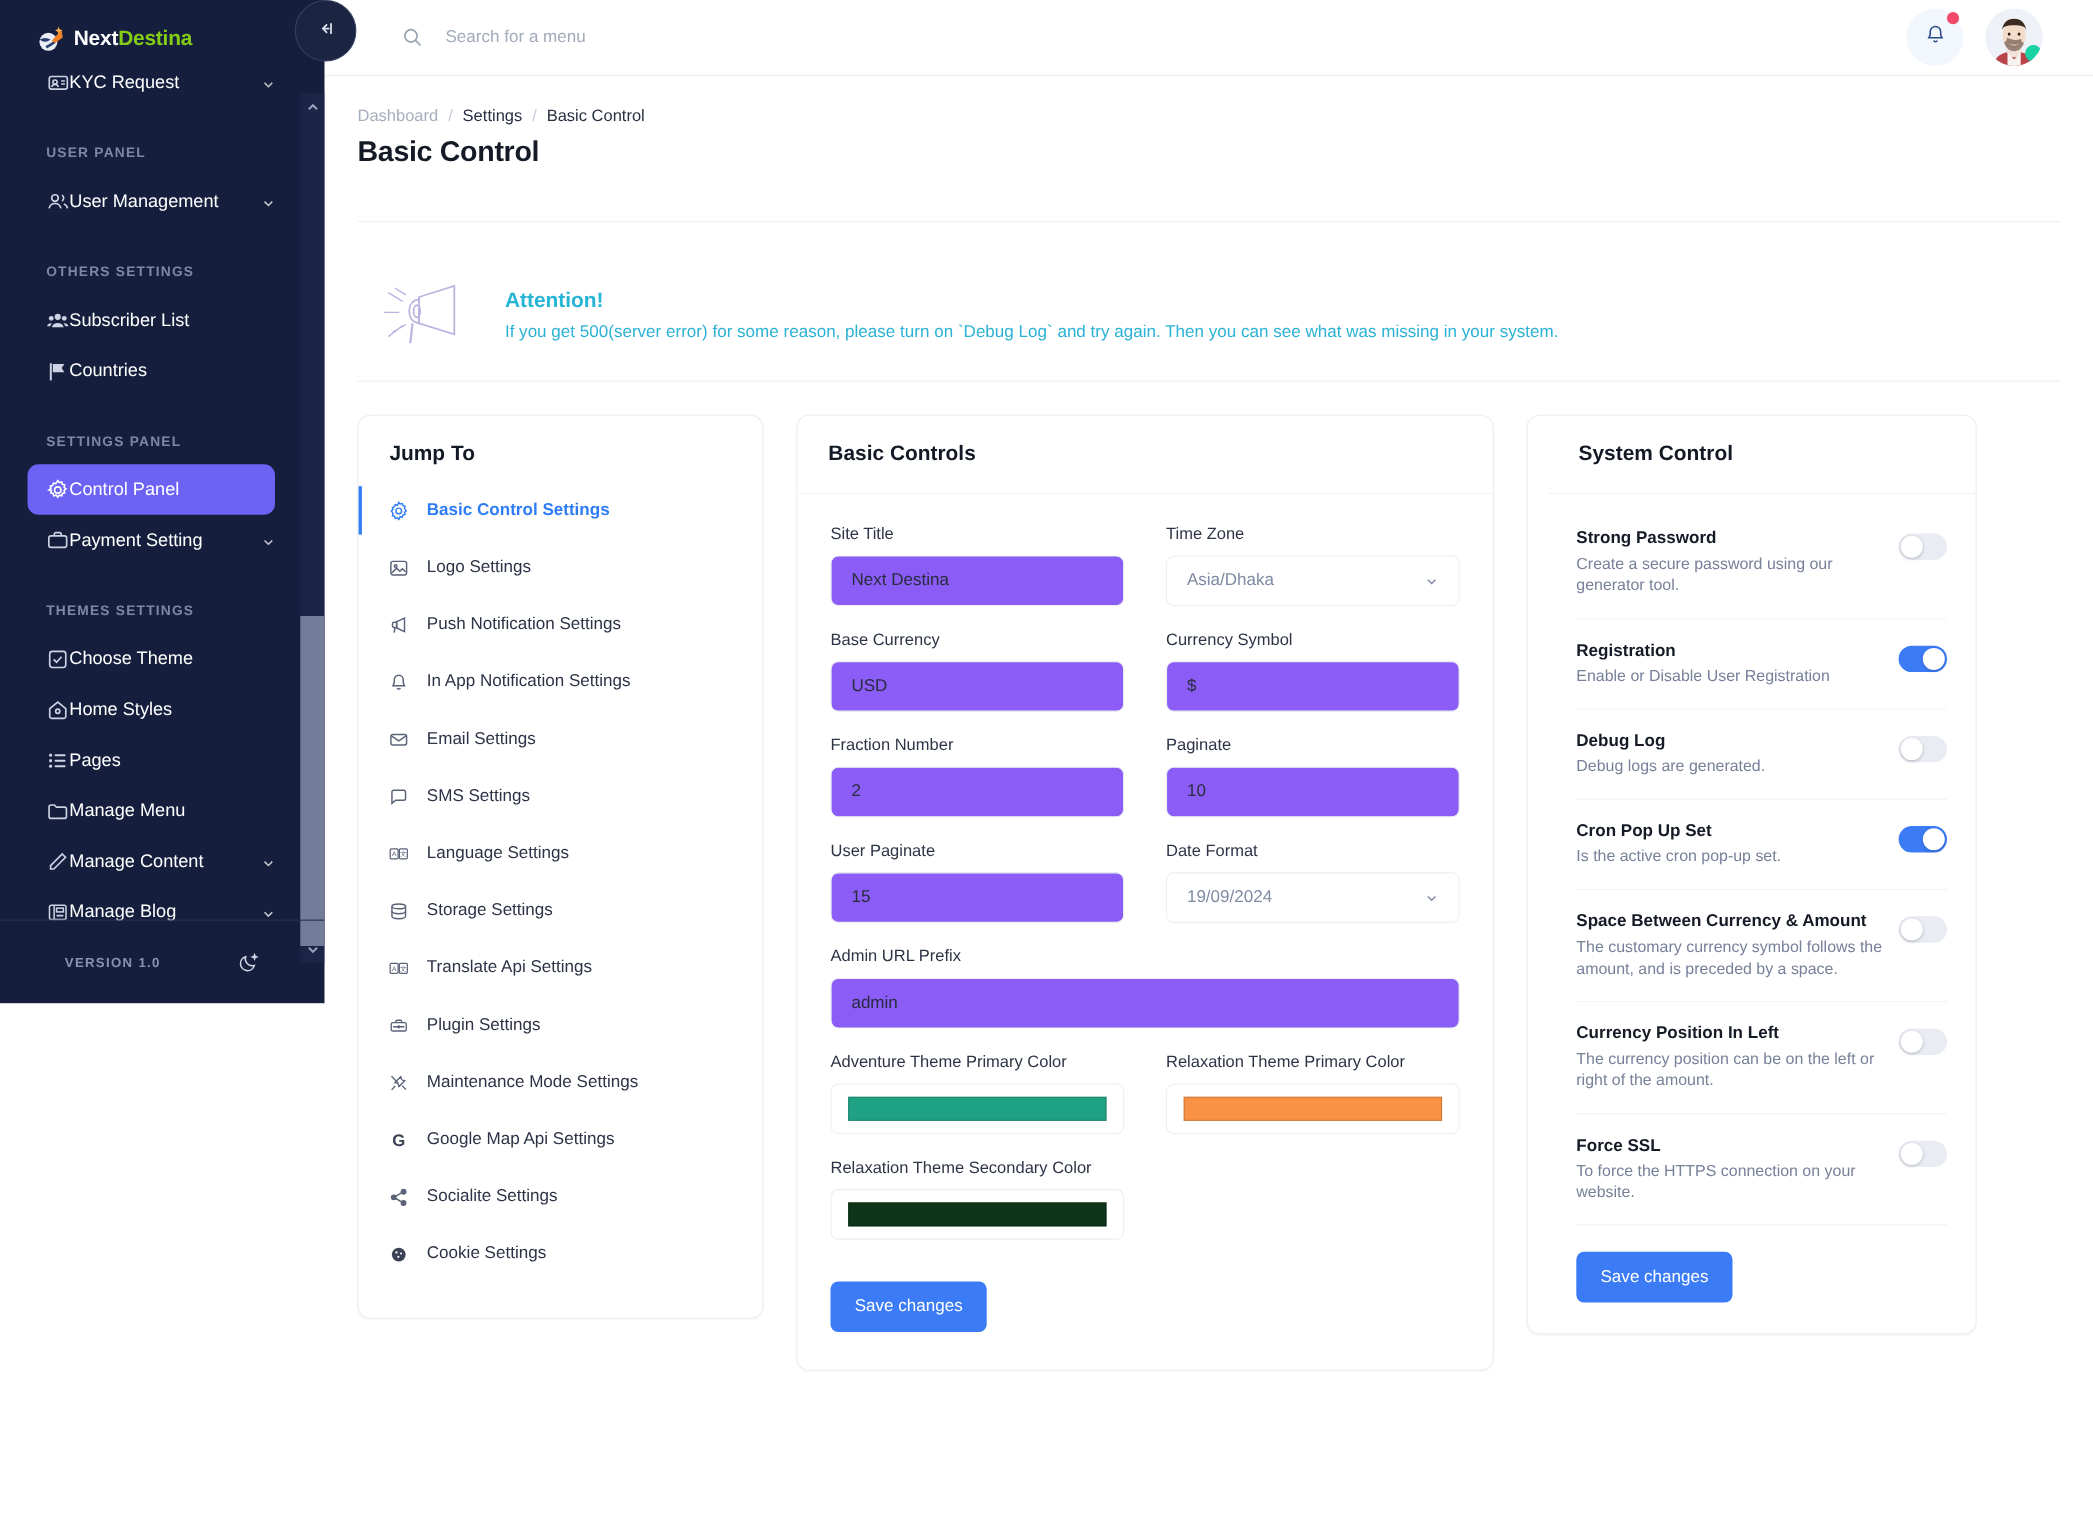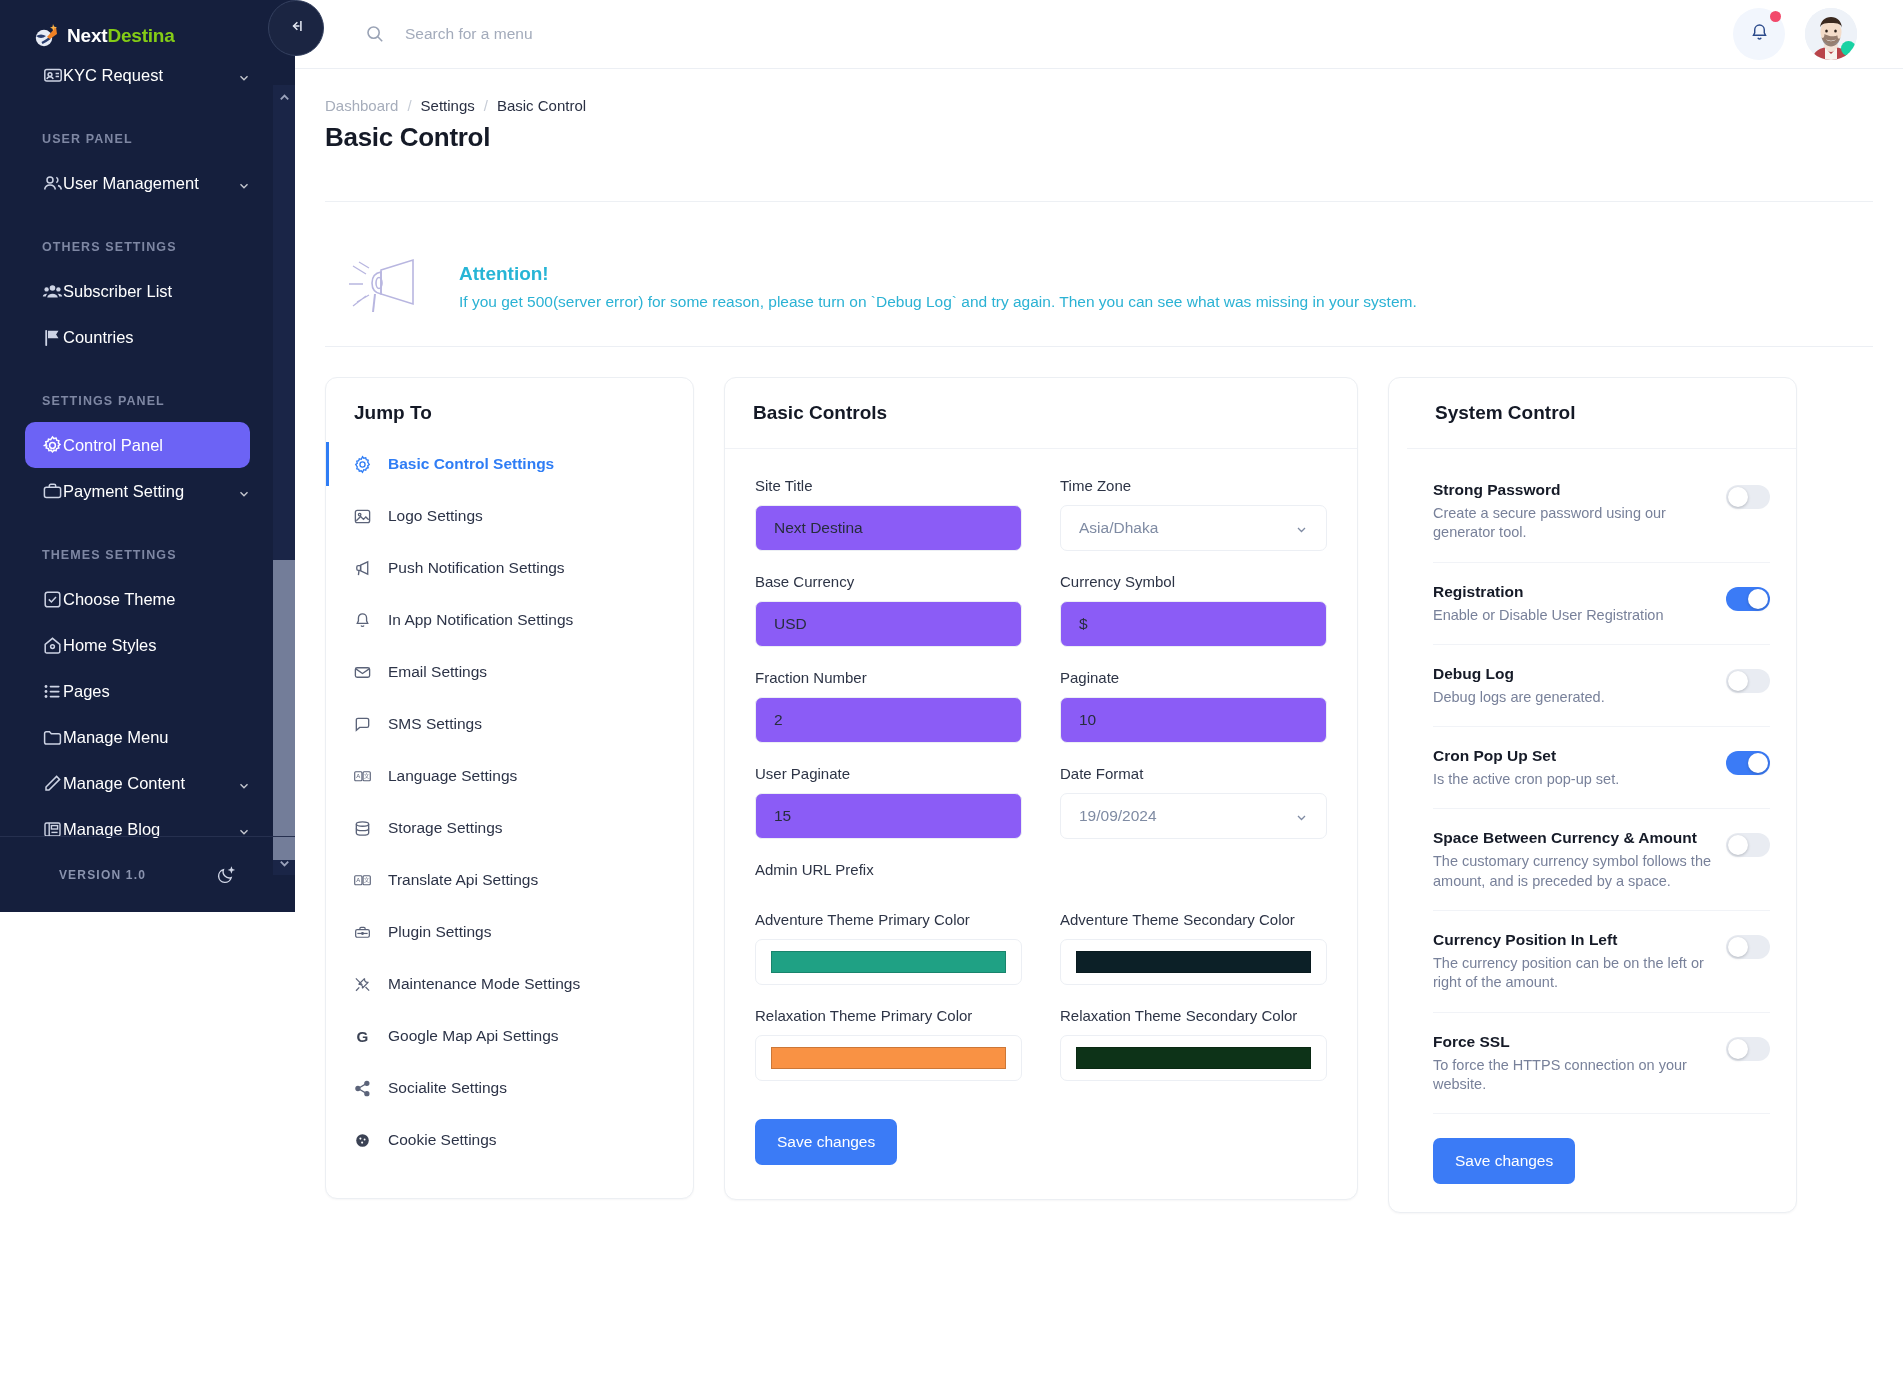--- a/index.html
+++ b/index.html
@@ -731,35 +731,30 @@
             <div class="f-select">
               <span class="sel-val">19/09/2024</span>
               <span class="sel-chev"><svg viewBox="0 0 13 13" width="13" height="13" fill="none" stroke="currentColor" stroke-width="1.3">
                     <path d="M3 5 6.5 8.5 10 5"></path>
                   </svg></span>
             </div>
           </div>
 
           <div class="field full">
             <div class="f-label">Admin URL Prefix</div>
+            <input class="f-input" value="admin" style="">
           </div>
 
           <div class="field">
             <div class="f-label">Adventure Theme Primary Color</div>
             <div class="f-color">
               <span class="swatch" style="background:#1fa184"></span>
             </div>
           </div>
 
-          <div class="field">
-            <div class="f-label">Adventure Theme Secondary Color</div>
-            <div class="f-color">
-              <span class="swatch" style="background:#0c2027"></span>
-            </div>
-          </div>
 
           <div class="field">
             <div class="f-label">Relaxation Theme Primary Color</div>
             <div class="f-color">
               <span class="swatch" style="background:#f99244"></span>
             </div>
           </div>
 
           <div class="field">
             <div class="f-label">Relaxation Theme Secondary Color</div>

